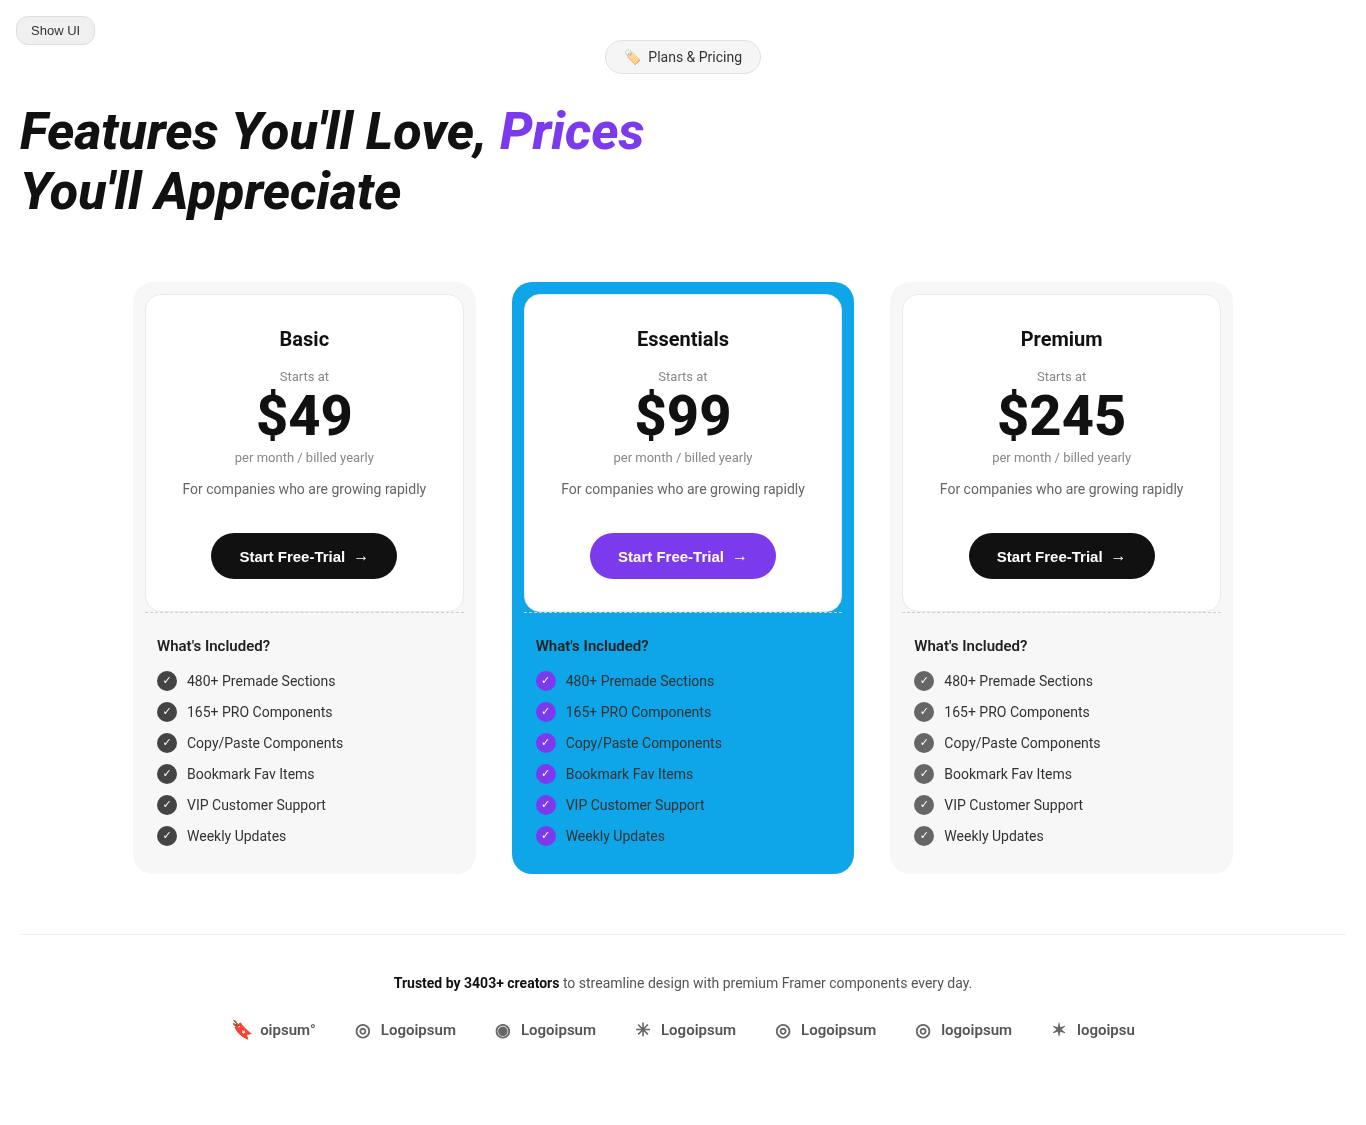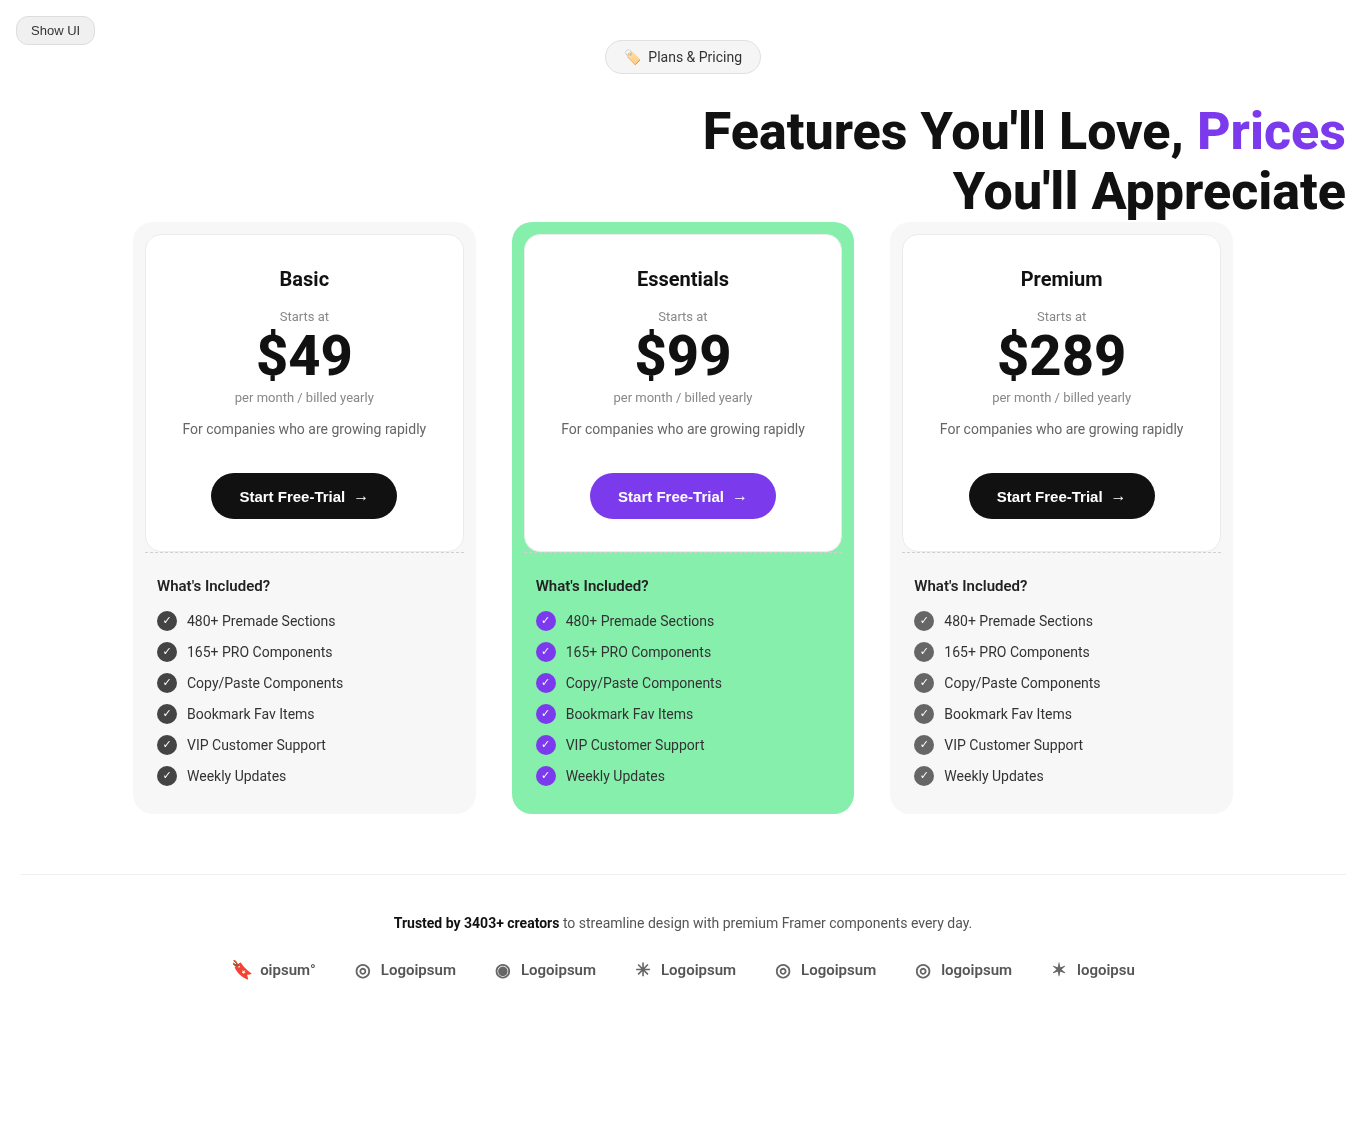--- a/index.html
+++ b/index.html
@@ -48,21 +48,23 @@
       padding: 8px 18px;
       font-size: 14px;
       color: #333;
     }
     .badge-icon {
       font-size: 14px;
     }
 
     
     .heading-section {
-      text-align: right;
+      text-align: left;
+      margin-bottom: 60px;
+      font-style: italic;
     }
     .heading-section h1 {
       font-size: 52px;
       font-weight: 800;
       line-height: 1.15;
       color: #111;
     }
     .heading-section h1 .highlight {
       color: #7c3aed;
     }
@@ -78,21 +80,21 @@
 
     
     .plan-card {
       background: #f7f7f7;
       border-radius: 20px;
       overflow: hidden;
       display: flex;
       flex-direction: column;
     }
     .plan-card.featured {
-      background: #86efac;
+      background: #0ea5e9;
     }
 
     
     .card-top {
       background: #ffffff;
       border-radius: 16px;
       margin: 12px 12px 0 12px;
       padding: 32px 28px 32px;
       text-align: center;
       border: 1px solid #ebebeb;
@@ -361,21 +363,21 @@
       <span>Weekly Updates</span>
     </li>
 
       </ul>
     </div>
   </div>
       <div class="plan-card">
     <div class="card-top">
       <div class="plan-name">Premium</div>
       <div class="starts-at">Starts at</div>
-      <div class="price">$289</div>
+      <div class="price">$245</div>
       <div class="billing">per month / billed yearly</div>
       <div class="tagline">For companies who are growing rapidly</div>
       <button class="cta-btn dark">
         <span>Start Free-Trial</span>
         <span class="arrow">→</span>
       </button>
     </div>
     <hr class="card-divider">
     <div class="card-bottom">
       <div class="whats-included">What's Included?</div>

